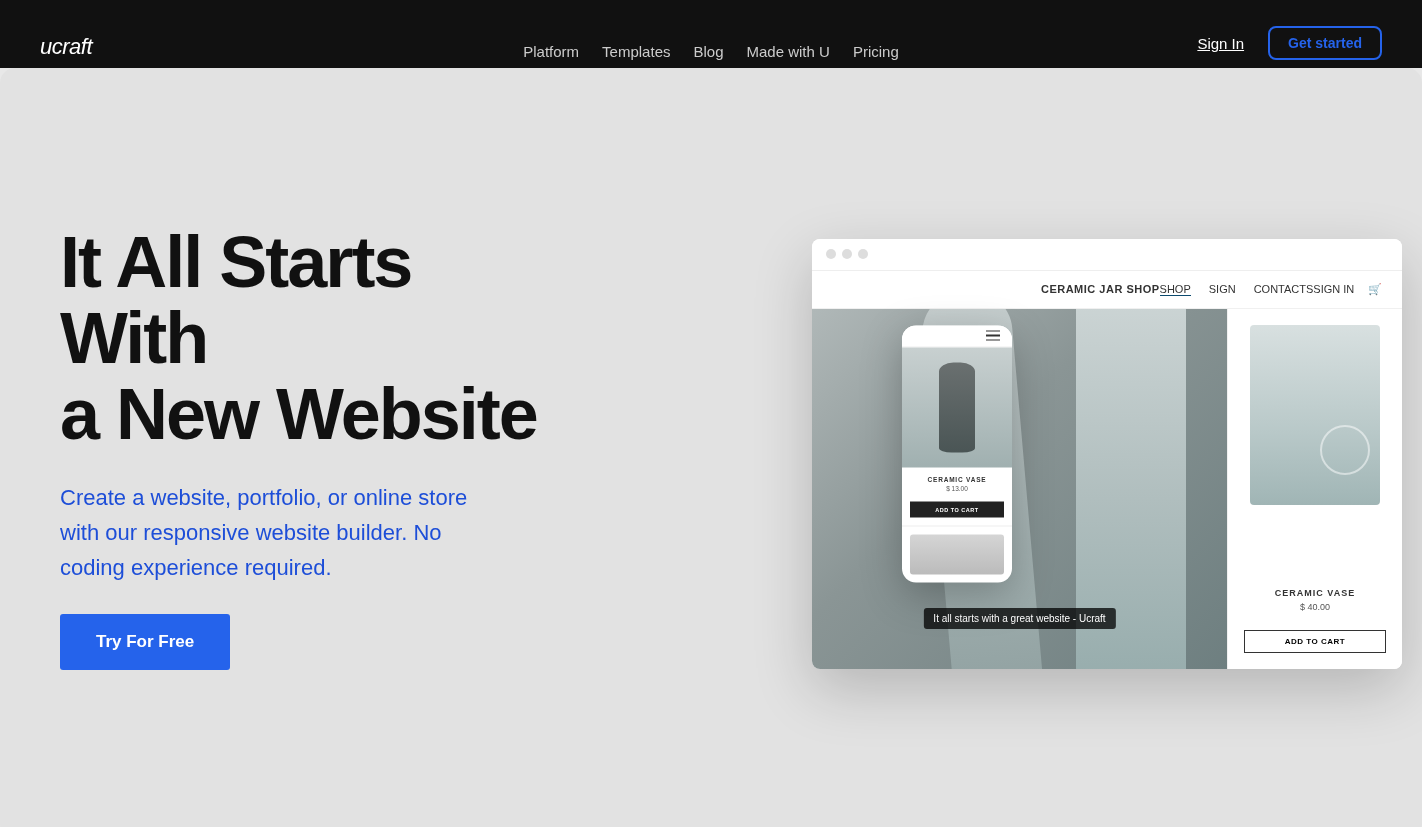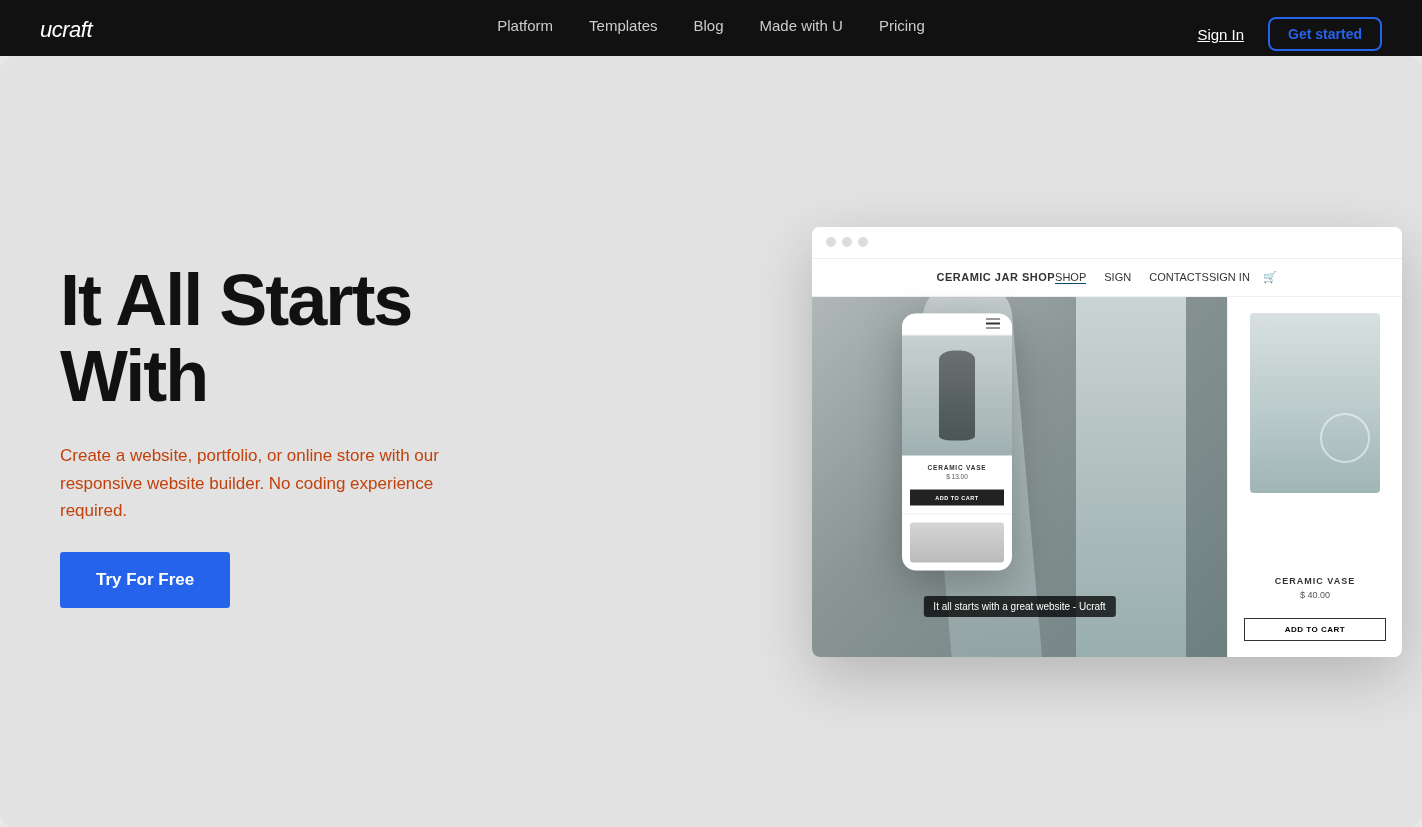--- a/index.html
+++ b/index.html
@@ -7,41 +7,41 @@
     body {
       font-family: -apple-system, BlinkMacSystemFont, 'Segoe UI', Helvetica, Arial, sans-serif;
       background: #e8e8e8;
       min-height: 827px;
       overflow-x: hidden;
     }
 
     
     nav {
       background: #111;
-      height: 56px;
-      display: flex;
-      align-items: flex-start;
-      padding: 17px 40px;
+      height: 68px;
+      display: flex;
+      align-items: flex-end;
+      padding: 8px 40px;
       justify-content: space-between;
       position: relative;
       z-index: 10;
     }
 
     .nav-logo {
       color: #fff;
       font-size: 22px;
       font-weight: 400;
       letter-spacing: -0.5px;
       font-style: italic;
     }
 
     .nav-links {
       display: flex;
       align-items: center;
-      gap: 36px;
+      gap: 23px;
       position: absolute;
       left: 50%;
       transform: translateX(-50%);
     }
 
     .nav-links a {
       color: #ccc;
       text-decoration: none;
       font-size: 15px;
       font-weight: 400;
@@ -94,22 +94,22 @@
     .hero-title {
       font-size: 72px;
       font-weight: 900;
       line-height: 1.05;
       color: #111;
       margin-bottom: 28px;
       letter-spacing: -2px;
     }
 
     .hero-subtitle {
-      font-size: 17px;
-      color: #c2410c;
+      font-size: 22px;
+      color: #1d4ed8;
       line-height: 1.6;
       margin-bottom: 28px;
       max-width: 420px;
     }
 
     .hero-cta {
       background: #2563eb;
       color: #fff;
       border: none;
       padding: 18px 36px;
@@ -161,21 +161,21 @@
       width: 10px;
       height: 10px;
       border-radius: 50%;
       background: #ddd;
     }
 
     .browser-inner-nav {
       background: #fff;
       display: flex;
       align-items: center;
-      justify-content: center;
+      justify-content: flex-end;
       padding: 12px 20px;
       font-size: 11px;
       border-bottom: 1px solid #f0f0f0;
     }
 
     .bin-logo {
       font-size: 11px;
       font-weight: 700;
       letter-spacing: 0.5px;
       color: #333;
@@ -430,20 +430,21 @@
     <button class="nav-signin">Sign In</button>
     <button class="nav-get-started">Get started</button>
   </div>
 </nav>
 
 <section class="hero">
 
   <div class="hero-content">
     <h1 class="hero-title">
       <span>It All Starts With</span><br>
+      <span>a New Website</span>
     </h1>
     <p class="hero-subtitle">Create a website, portfolio, or online store with our responsive website builder. No coding experience required.</p>
     <button class="hero-cta">Try For Free</button>
   </div>
 
   <div class="hero-visual">
 
     <div class="mobile-mockup">
       <div class="mobile-titlebar">
         <div class="mobile-hamburger">

